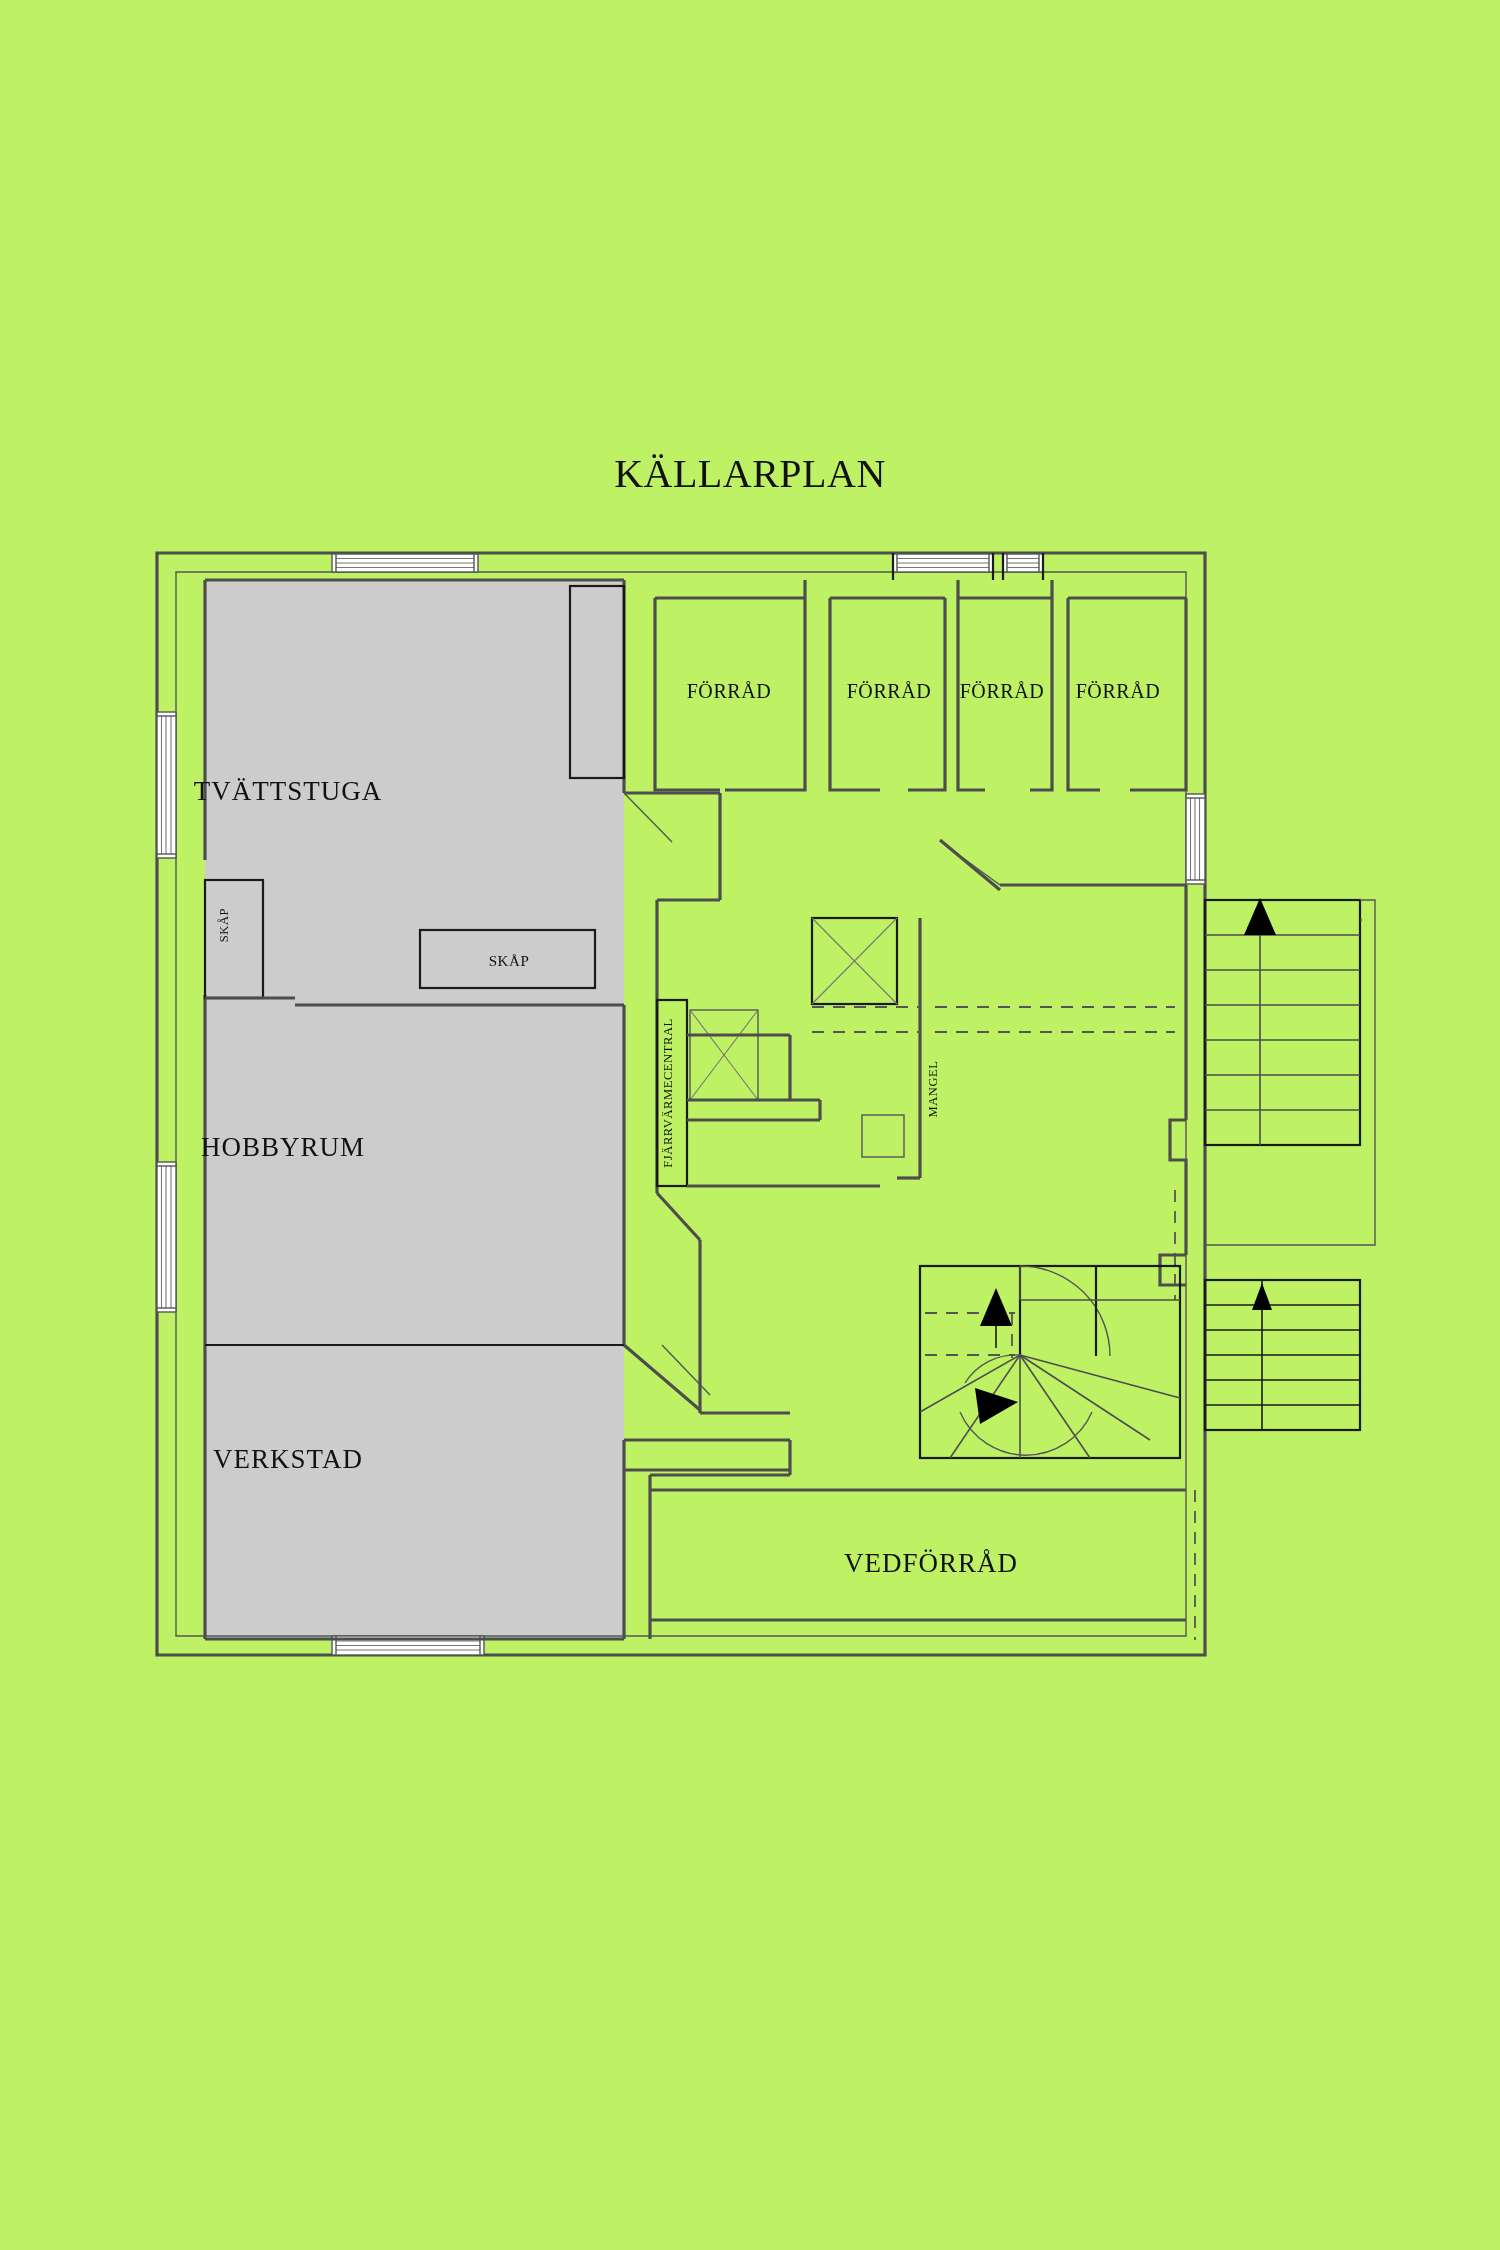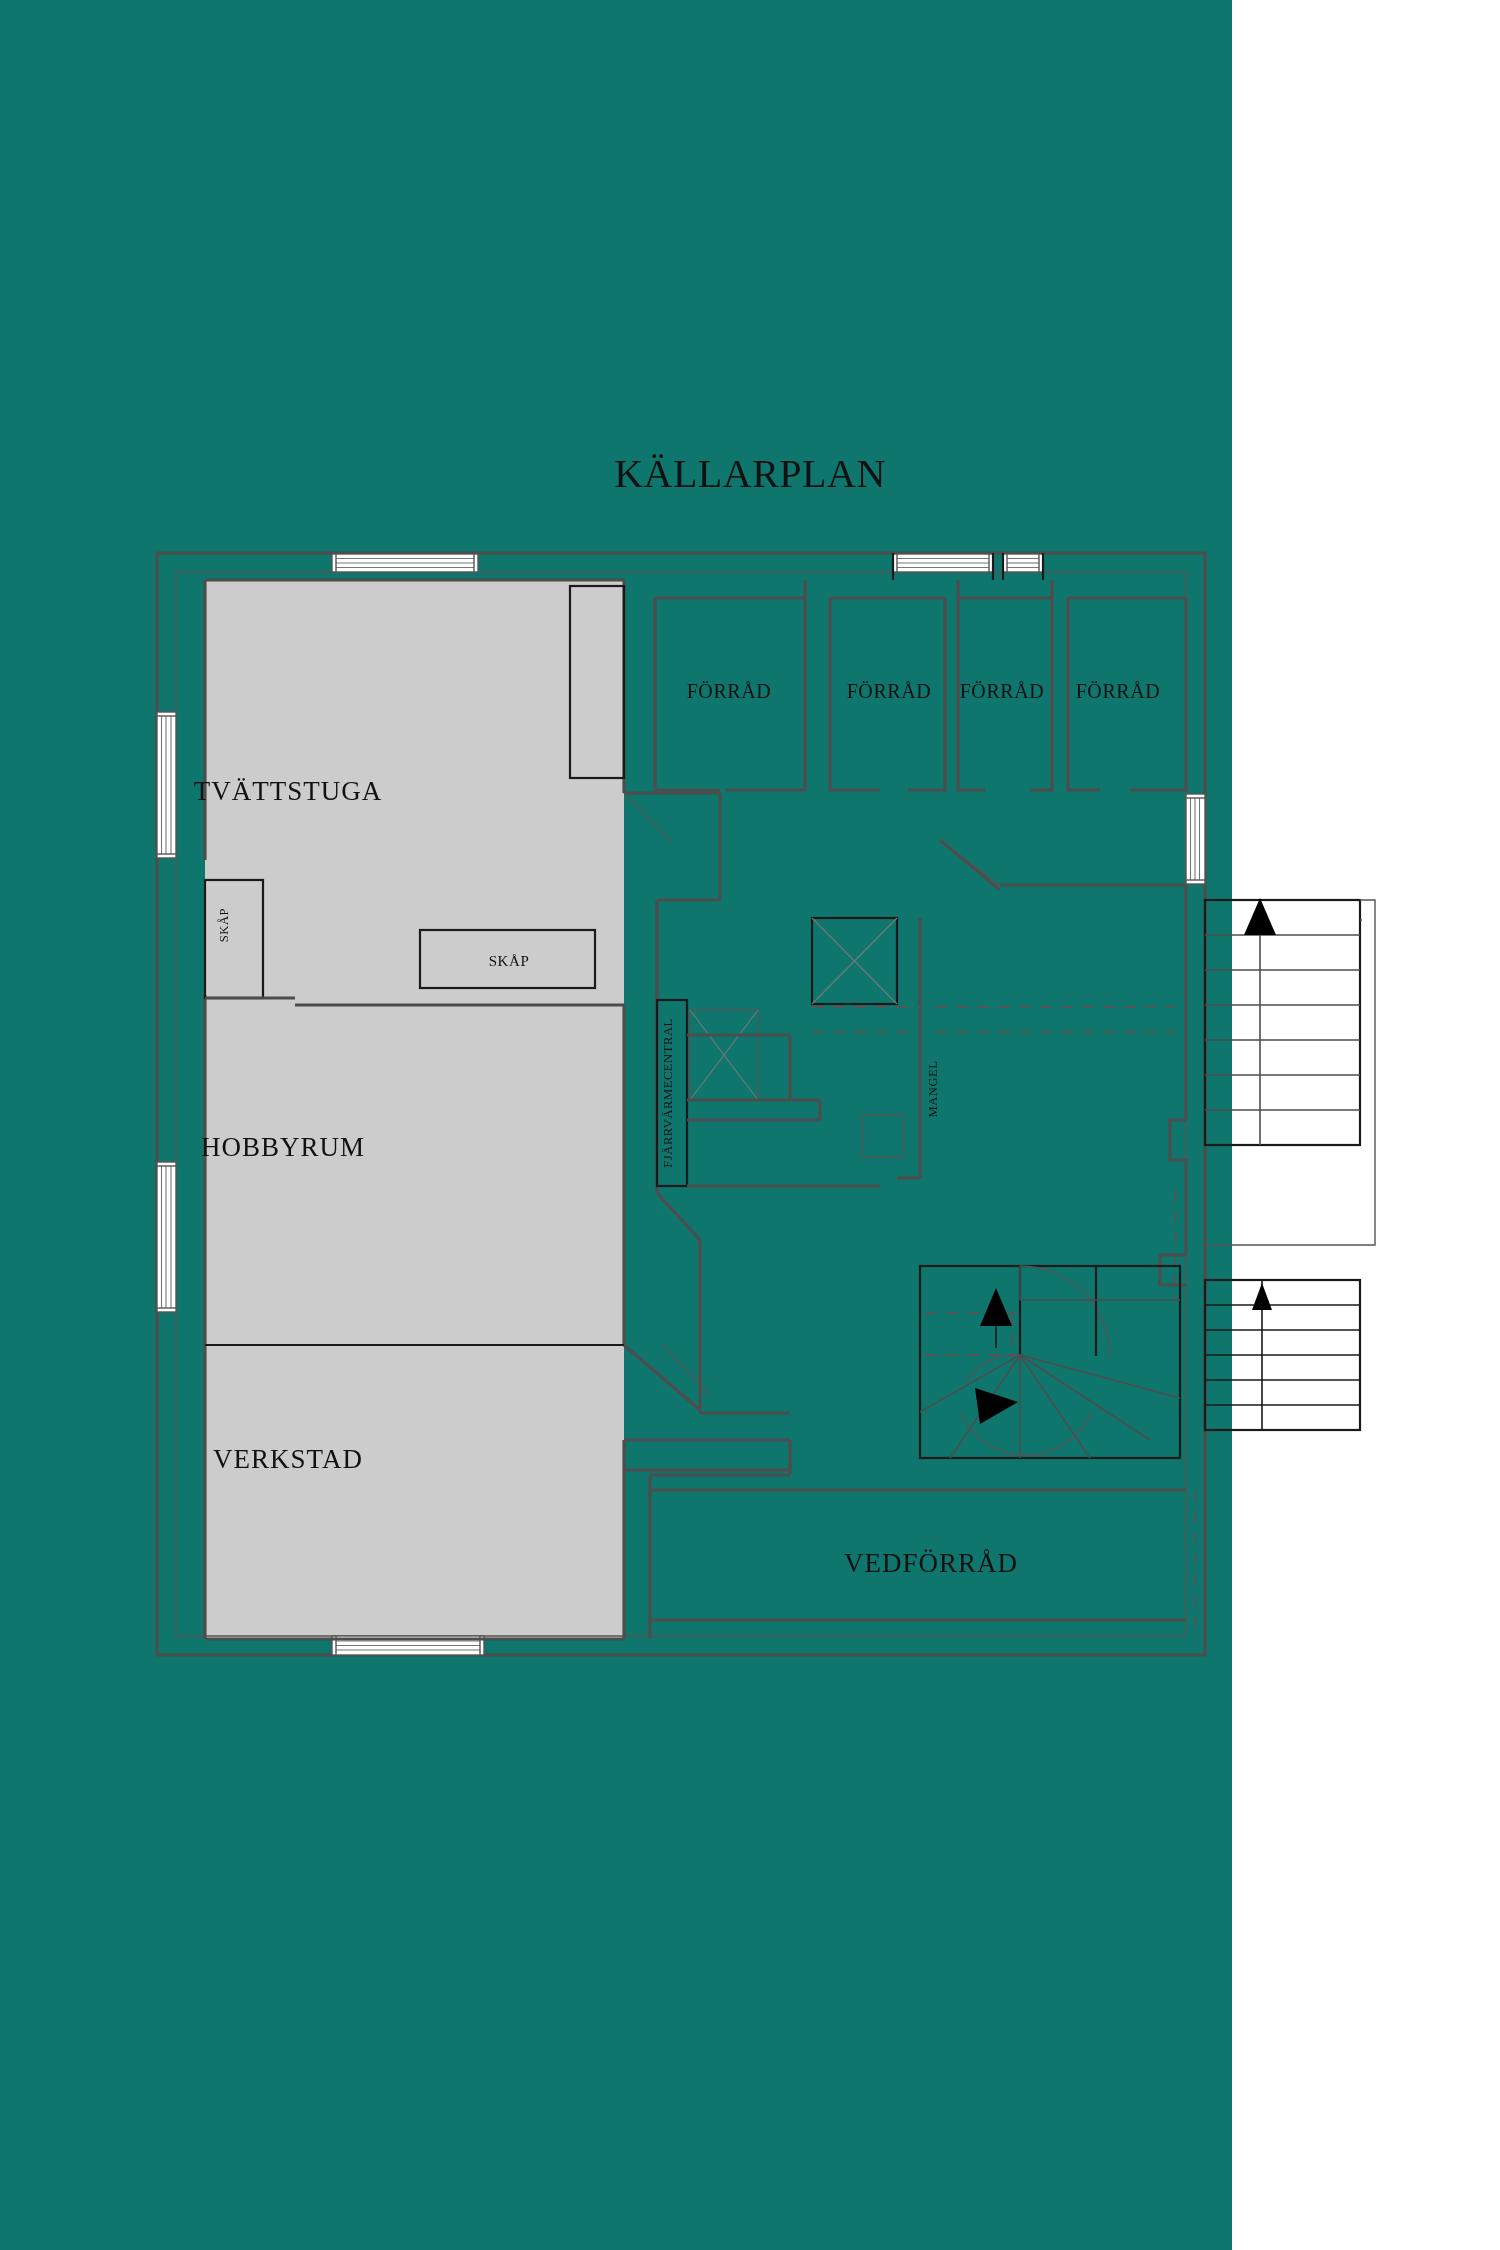--- a/index.html
+++ b/index.html
@@ -10,23 +10,23 @@
   body {
     width: 1500px;
     height: 2250px;
     font-family: "Liberation Serif", serif;
     position: relative;
     overflow: hidden;
   }
   #sheet {
     position: absolute;
     left: 0; top: 0;
-    width: 1232px;
+    width: 1500px;
     height: 2250px;
-    background: #0f766e;
+    background: #bef264;
   }
   #plan-title {
     position: absolute;
     left: 0;
     top: 450px;
     width: 1500px;
     text-align: center;
     font-family: "Liberation Serif", serif;
     font-size: 40px;
     letter-spacing: 0.5px;

